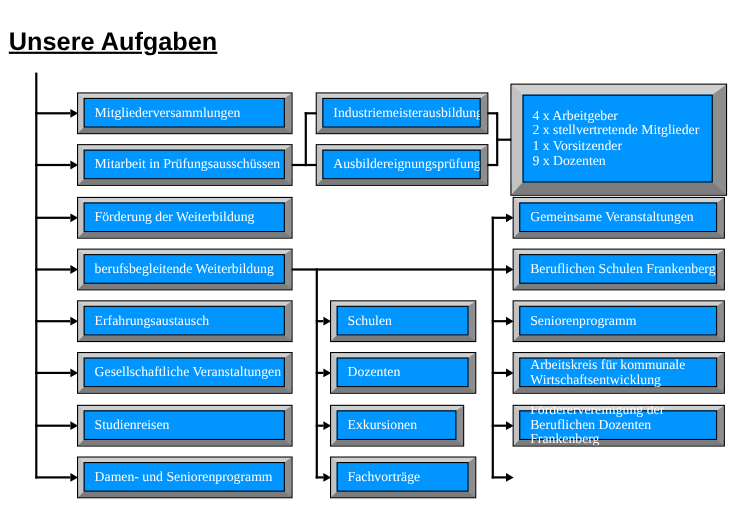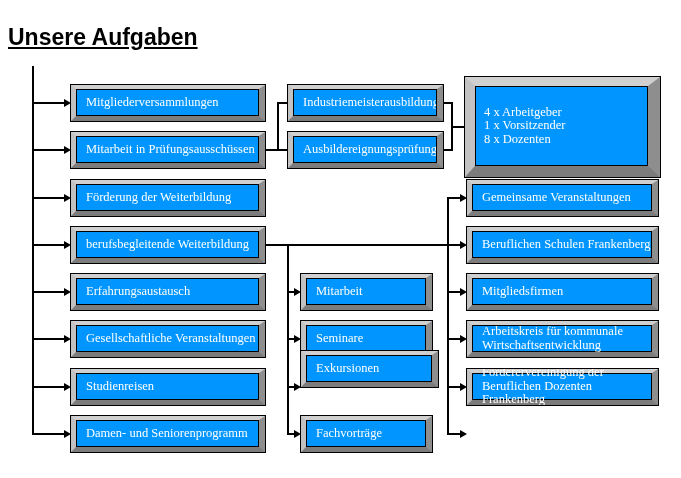--- a/index.html
+++ b/index.html
@@ -141,46 +141,47 @@
   <div class="box nowrap" style="left:71px;top:416px;width:194px;height:36px">
     <div class="box-in">Damen- und Seniorenprogramm</div>
   </div>
   <div class="box nowrap" style="left:288px;top:132px;width:155px;height:36px">
     <div class="box-in">Ausbildereignungsprüfung</div>
   </div>
 
   <div class="box box-big" style="left:465px;top:77px;width:195px;height:100px">
     <div class="box-in-list">
       <div>4 x Arbeitgeber</div>
+      <div>2 x stellvertretende Mitglieder</div>
       <div>1 x Vorsitzender</div>
-      <div>8 x Dozenten</div>
+      <div>9 x Dozenten</div>
     </div>
   </div>
 
   <div class="box nowrap" style="left:301px;top:274px;width:131px;height:36px">
-    <div class="box-in">Mitarbeit</div>
+    <div class="box-in">Schulen</div>
   </div>
   <div class="box nowrap" style="left:301px;top:321px;width:131px;height:36px">
-    <div class="box-in">Seminare</div>
+    <div class="box-in">Dozenten</div>
   </div>
-  <div class="box nowrap" style="left:301px;top:351px;width:137px;height:36px">
+  <div class="box nowrap" style="left:301px;top:369px;width:120px;height:36px">
     <div class="box-in">Exkursionen</div>
   </div>
   <div class="box nowrap" style="left:301px;top:416px;width:131px;height:36px">
     <div class="box-in">Fachvorträge</div>
   </div>
 
   <div class="box nowrap" style="left:467px;top:180px;width:191px;height:36px">
     <div class="box-in">Gemeinsame Veranstaltungen</div>
   </div>
   <div class="box nowrap" style="left:467px;top:227px;width:191px;height:36px">
     <div class="box-in">Beruflichen Schulen Frankenberg</div>
   </div>
   <div class="box nowrap" style="left:467px;top:274px;width:191px;height:36px">
-    <div class="box-in">Mitgliedsfirmen</div>
+    <div class="box-in">Seniorenprogramm</div>
   </div>
   <div class="box" style="left:467px;top:321px;width:191px;height:36px">
     <div class="box-in">Arbeitskreis für kommunale Wirtschaftsentwicklung</div>
   </div>
   <div class="box" style="left:467px;top:369px;width:191px;height:36px">
     <div class="box-in">Förderervereinigung der Beruflichen Dozenten Frankenberg</div>
   </div>
 
 </div>
 

